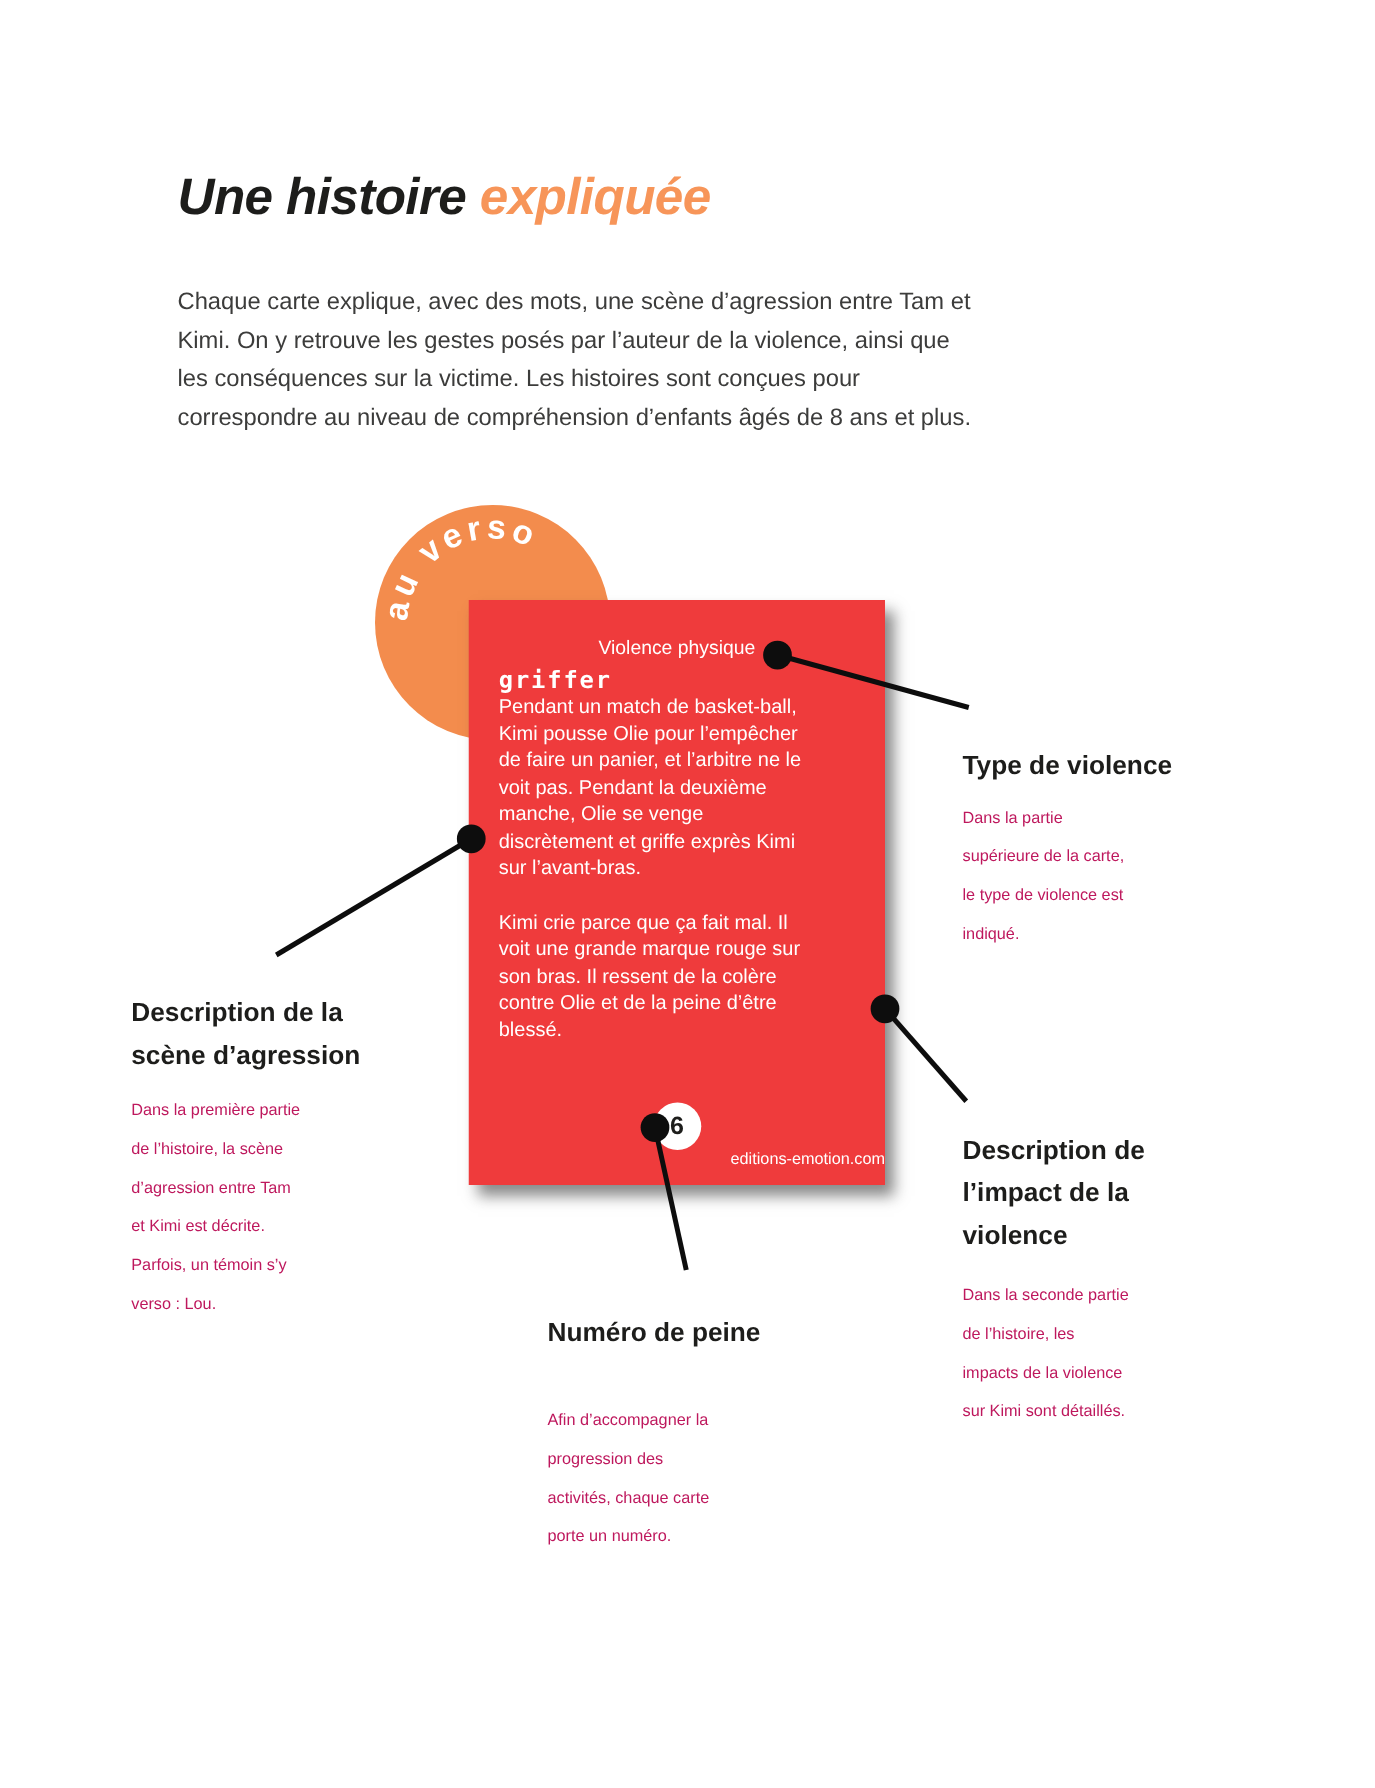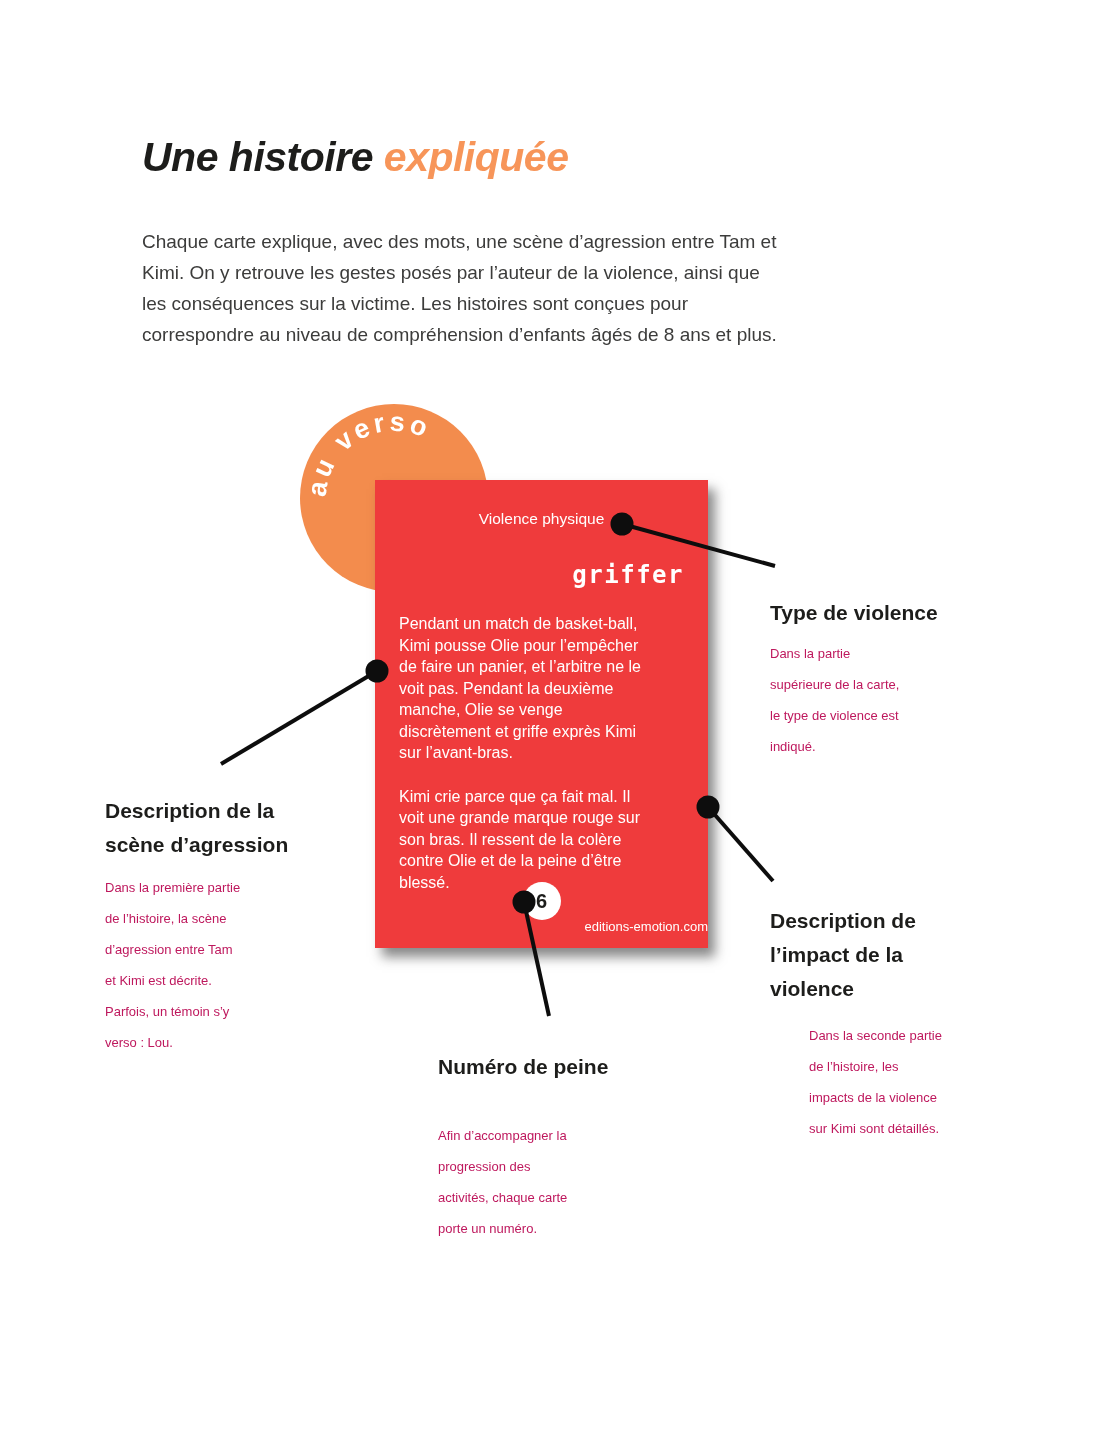--- a/index.html
+++ b/index.html
@@ -56,29 +56,28 @@
     background: #ef3b3c;
     box-shadow: 7px 9px 11px rgba(40,40,40,0.55);
     color: #ffffff;
     padding: 30px 24px 0 24px;
     z-index: 2;
   }
   .card-type {
     text-align: center;
     font-size: 15.5px;
     font-weight: 400;
-    margin-bottom: 33px;
+    margin-bottom: 5px;
   }
   .card-word {
-    text-align: right;
+    text-align: left;
     font-family: "DejaVu Sans Mono", monospace;
     font-weight: 700;
-    font-size: 24px;
+    font-size: 19px;
     letter-spacing: 1.5px;
-    margin-bottom: 24px;
   }
   .card-para {
     font-size: 16px;
     line-height: 21.5px;
     margin-bottom: 22px;
   }
   .card-number {
     position: absolute;
     left: 50%; bottom: 28px;
     transform: translateX(-50%);
@@ -126,21 +125,21 @@
     font-size: 13px;
     line-height: 31px;
     color: #be185d;
     z-index: 4;
   }
   .ann-type-heading   { left: 770px; top: 568px; width: 280px; }
   .ann-type-body      { left: 770px; top: 638px; width: 260px; }
   .ann-scene-heading  { left: 105px; top: 766px; width: 280px; }
   .ann-scene-body     { left: 105px; top: 872px; width: 260px; }
   .ann-impact-heading { left: 770px; top: 876px; width: 220px; }
-  .ann-impact-body    { left: 770px; top: 1020px; width: 260px; margin-left: 39px; }
+  .ann-impact-body    { left: 770px; top: 1020px; width: 260px; }
   .ann-number-heading { left: 438px; top: 1022px; width: 260px; }
   .ann-number-body    { left: 438px; top: 1092px; width: 270px; margin-top: 28px; }
 </style>
 </head>
 <body>
 
 <div class="page">
 
   <h1 class="title"><span>Une histoire </span><span class="accent">expliquée</span></h1>
 

